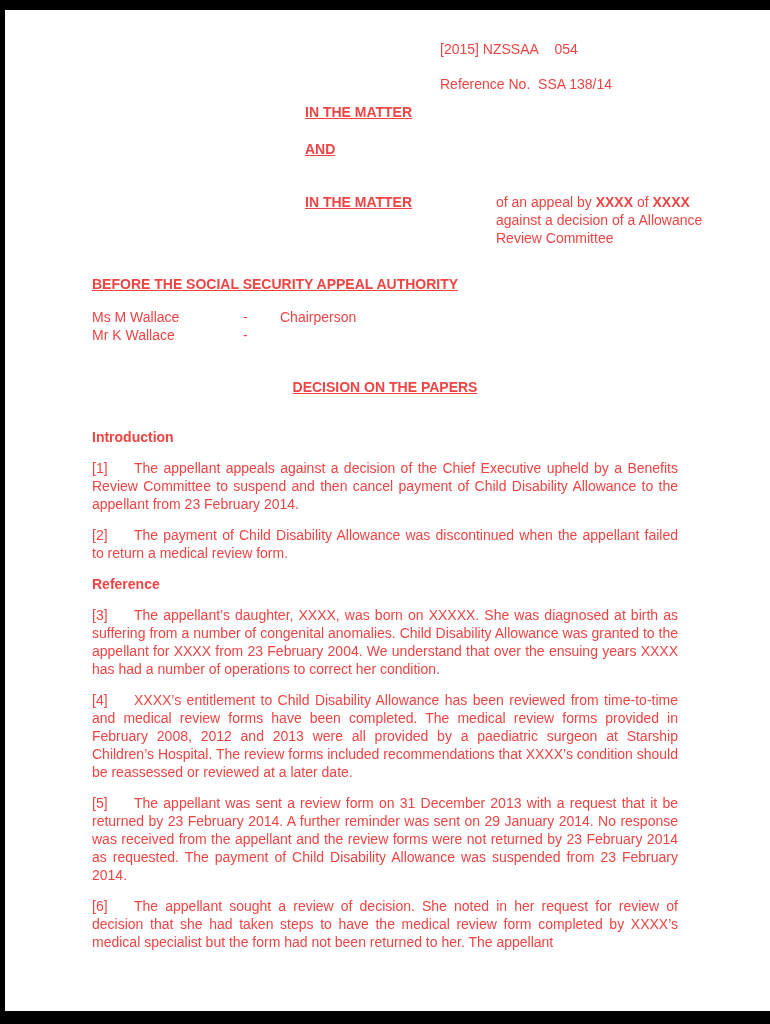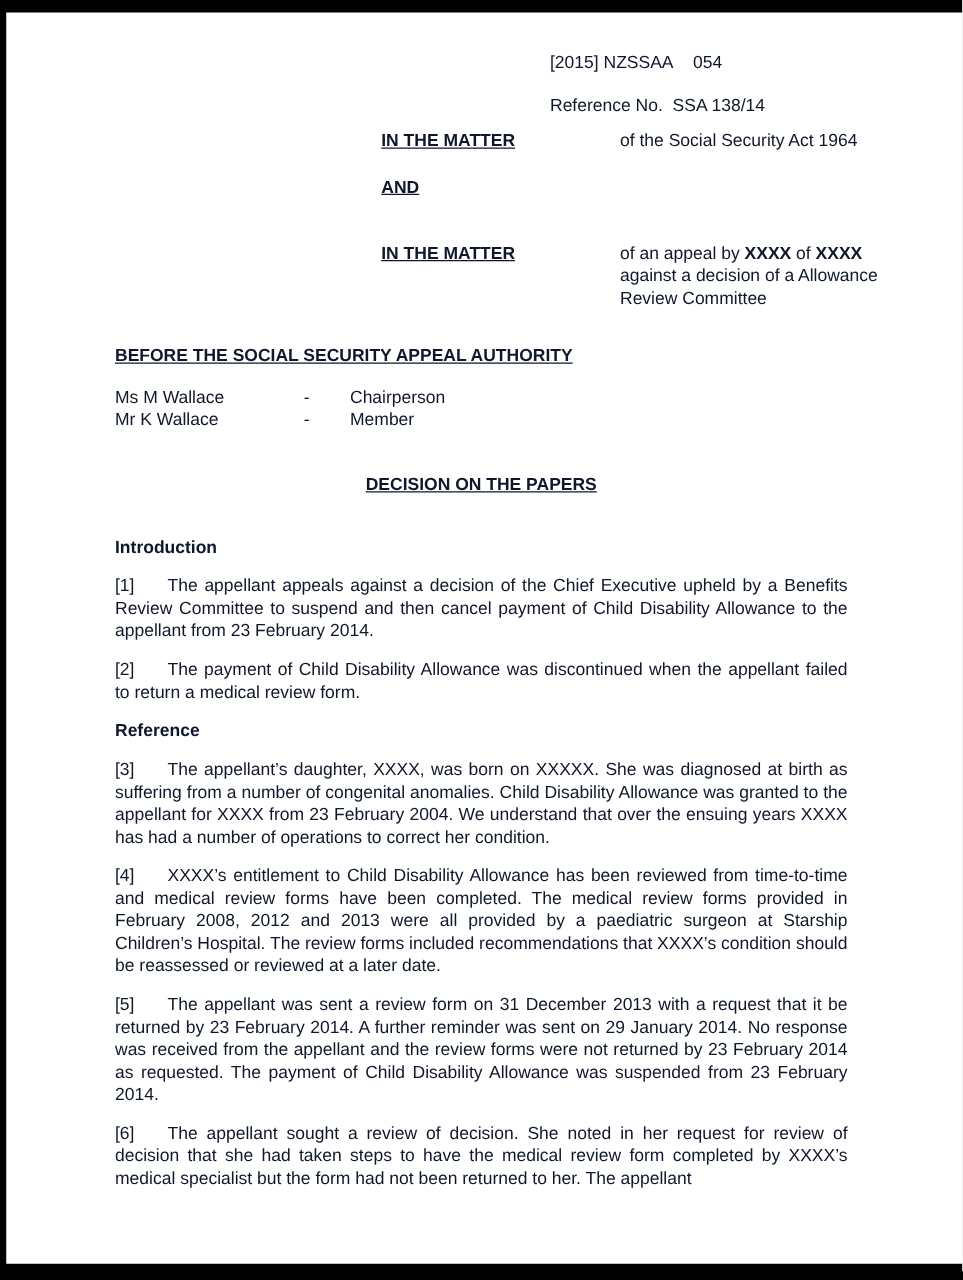--- a/index.html
+++ b/index.html
@@ -10,21 +10,21 @@
   .page {
     position: relative;
     width: 770px;
     height: 1024px;
     margin: 0 auto;
     background: #ffffff;
     overflow: hidden;
     font-family: "Liberation Sans", sans-serif;
     font-size: 14px;
     line-height: 18px;
-    color: #0f172a;
+    color: #ef4444;
   }
   .edge { position: absolute; background: #000; }
   .edge-top    { top: 0; left: 0; width: 770px; height: 10px; }
   .edge-left   { top: 0; left: 0; width: 5px;  height: 1024px; }
   .edge-bottom { left: 0; bottom: 0; width: 770px; height: 13px; }
 
   .content { padding: 40px 92px 0 92px; }
 
   .cite { margin-left: 348px; margin-bottom: 17px; white-space: nowrap; }
   .cite.ref { margin-bottom: 10px; }
@@ -77,21 +77,20 @@
   <div class="edge edge-bottom"></div>
 
   <div class="content">
 
     <div class="cite">[2015] NZSSAA&nbsp;&nbsp;&nbsp;&nbsp;054</div>
     <div class="cite ref">Reference No.&nbsp;&nbsp;SSA 138/14</div>
 
     <div class="hdr-row row1">
       <div class="hdr-spacer"></div>
       <div class="hdr-label">IN THE MATTER</div>
-      <div class="hdr-value">of the Social Security Act 1964</div>
     </div>
 
     <div class="hdr-row row2">
       <div class="hdr-spacer"></div>
       <div class="hdr-label">AND</div>
     </div>
 
     <div class="hdr-row row3">
       <div class="hdr-spacer"></div>
       <div class="hdr-label">IN THE MATTER</div>
@@ -102,21 +101,20 @@
 
     <div class="panel">
       <div class="panel-row">
         <div class="panel-name">Ms M Wallace</div>
         <div class="panel-dash">-</div>
         <div class="panel-role">Chairperson</div>
       </div>
       <div class="panel-row">
         <div class="panel-name">Mr K Wallace</div>
         <div class="panel-dash">-</div>
-        <div class="panel-role">Member</div>
       </div>
     </div>
 
     <div class="decision-heading">DECISION ON THE PAPERS</div>
 
     <div class="section-heading">Introduction</div>
 
     <p class="para"><span class="pnum">[1]</span><span class="ptext">The appellant appeals against a decision of the Chief Executive upheld by a Benefits Review Committee to suspend and then cancel payment of Child Disability Allowance to the appellant from 23 February 2014.</span></p>
 
     <p class="para"><span class="pnum">[2]</span><span class="ptext">The payment of Child Disability Allowance was discontinued when the appellant failed to return a medical review form.</span></p>

